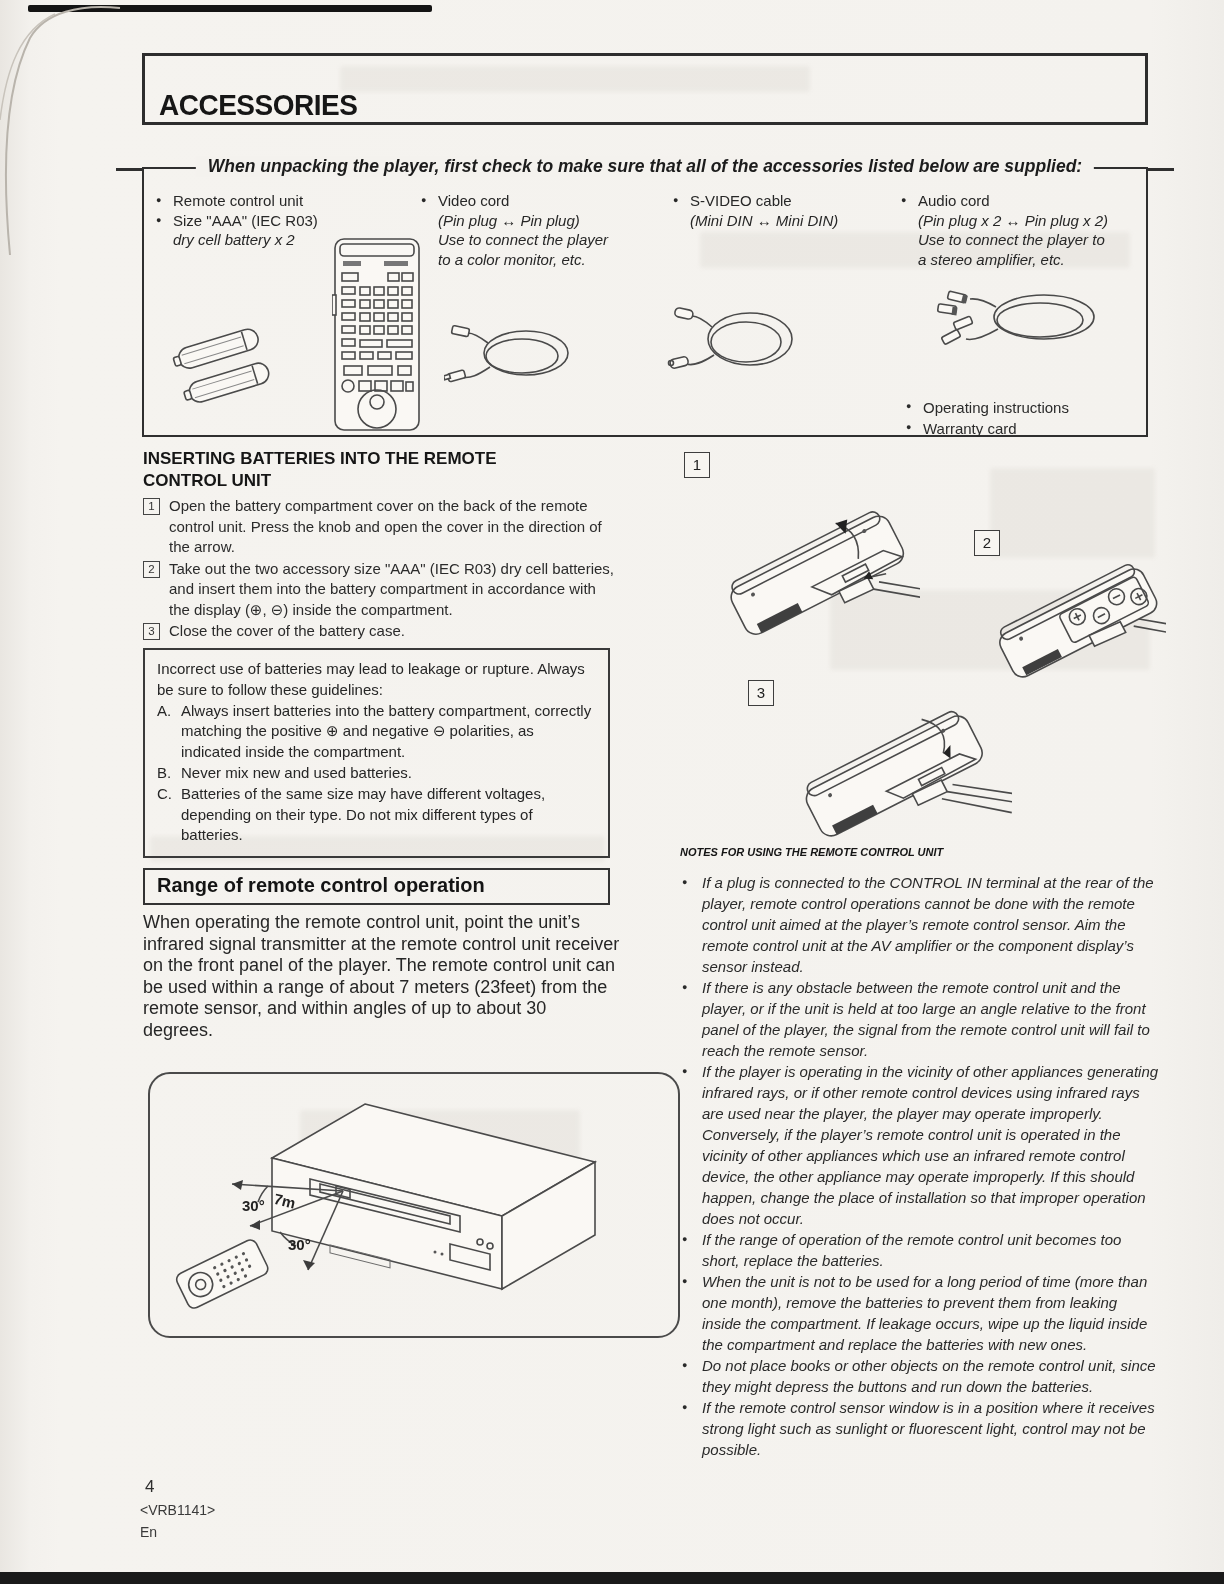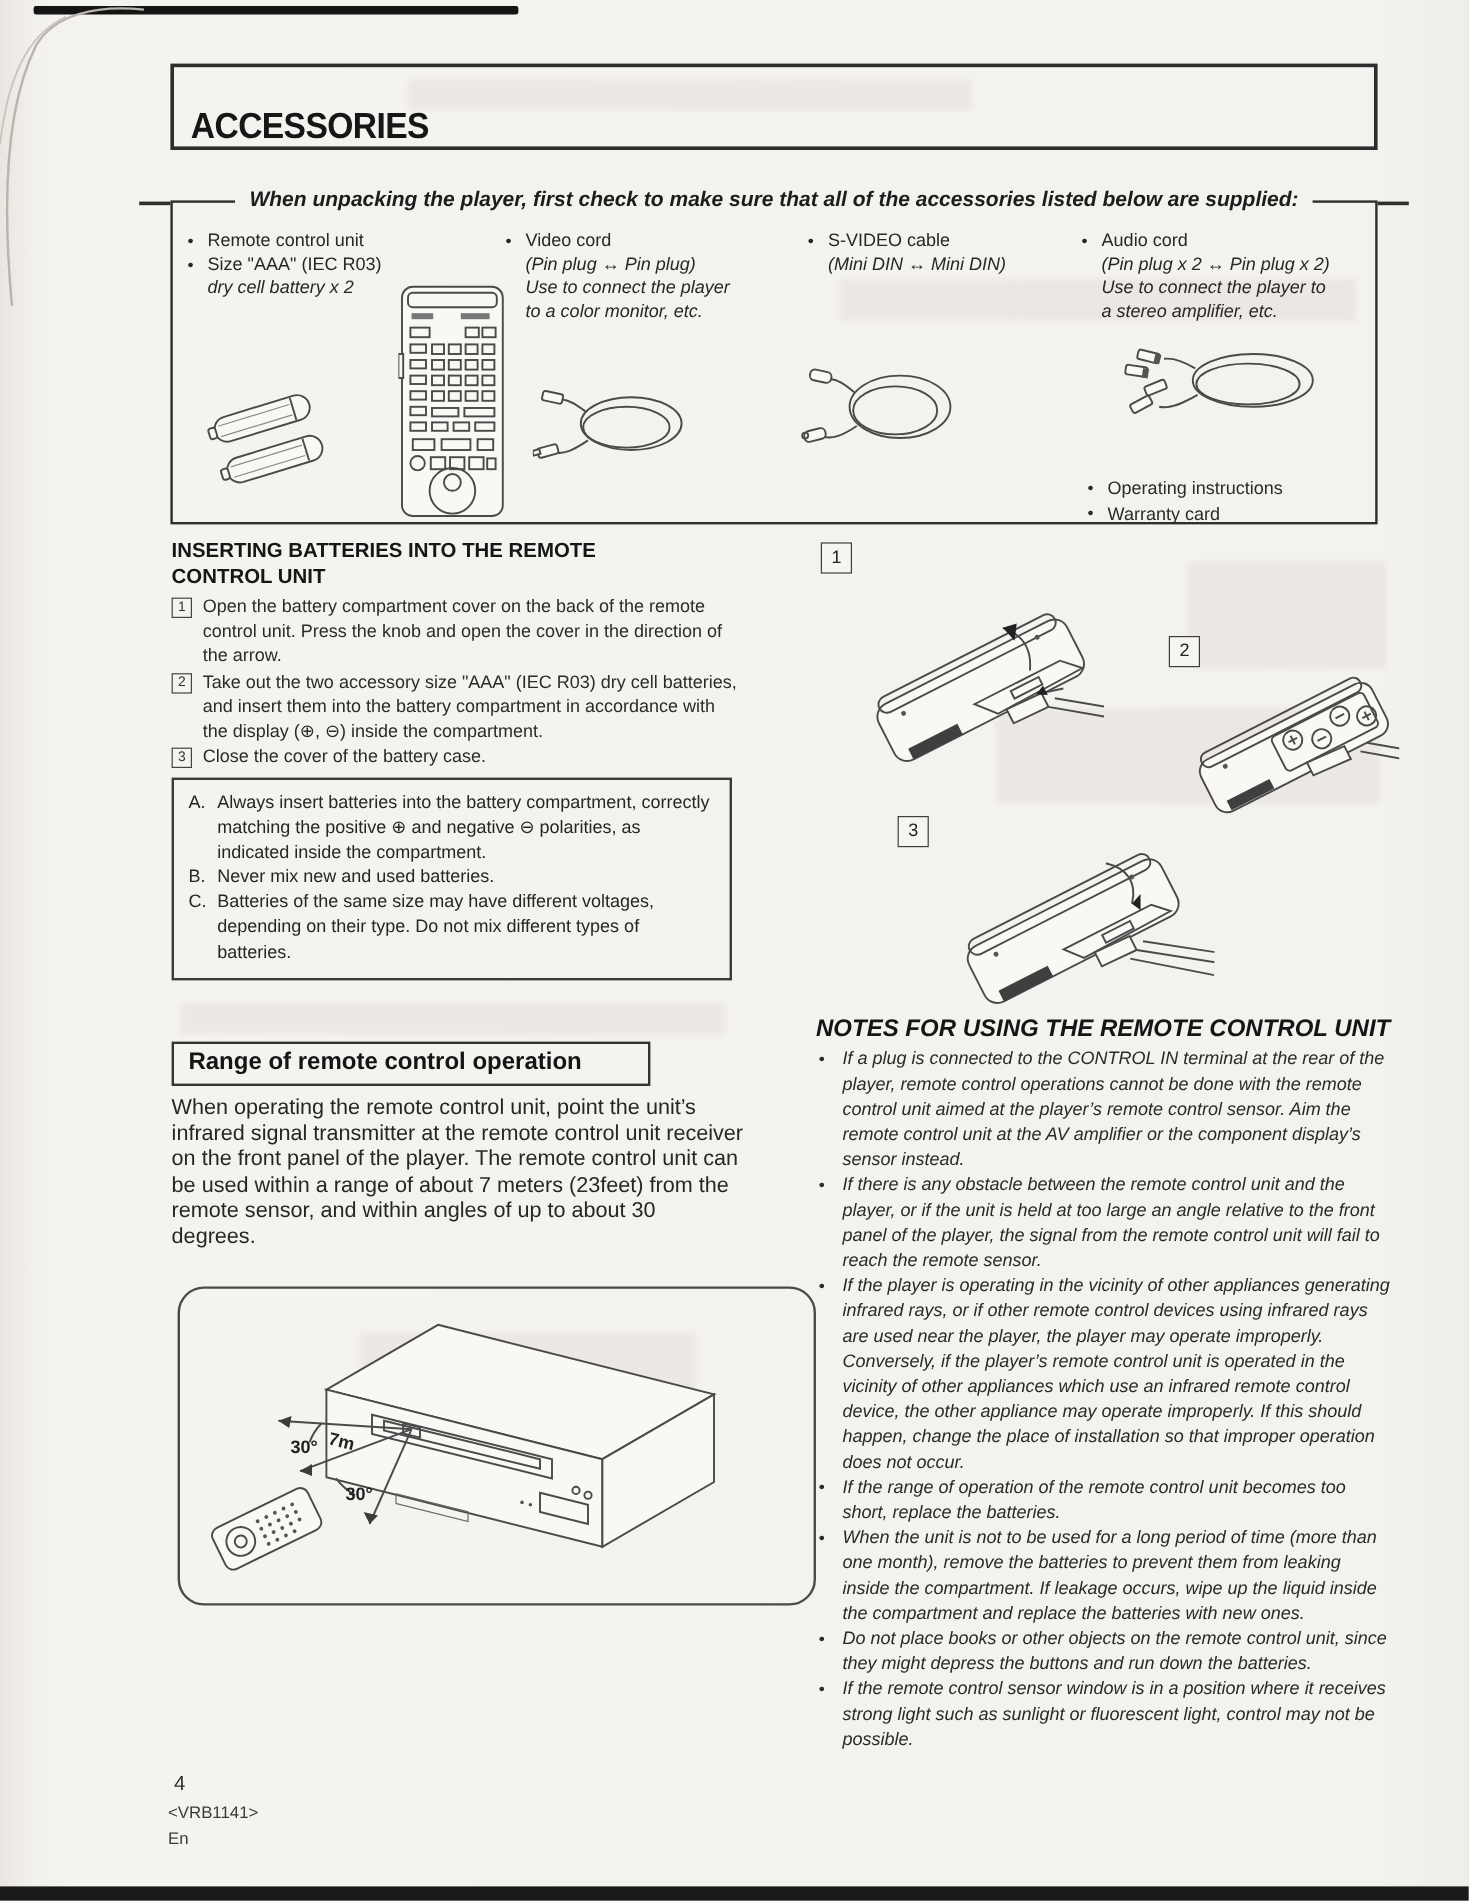--- a/index.html
+++ b/index.html
@@ -55,40 +55,40 @@
     font-size:11.5px;text-align:center;line-height:15px;color:#333;
   }
   .warnbox{
     position:absolute;left:143px;top:648px;width:467px;box-sizing:border-box;
     border:2px solid #3a3a3a;padding:9px 12px 10px 12px;
     font-size:15px;line-height:20.8px;color:#262626;
   }
   .witem{display:flex;}
   .wlabel{flex:none;width:24px;}
   .rangehead{
-    position:absolute;left:143px;top:868px;width:399px;box-sizing:border-box;
+    position:absolute;left:143px;top:868px;width:467px;box-sizing:border-box;
     border:2.5px solid #333;padding:4px 12px 6px 12px;
     font-size:20px;font-weight:bold;color:#141414;
   }
   .rangepara{
     position:absolute;left:143px;top:912px;width:478px;
     font-size:18px;line-height:21.5px;color:#262626;
   }
   .rangediag{
     position:absolute;left:148px;top:1072px;width:532px;height:266px;box-sizing:border-box;
     border:2px solid #4a4a4a;border-radius:22px;
   }
   
   .steplabel{
     position:absolute;width:24px;height:24px;border:1.5px solid #3e3e3e;
     font-size:15px;text-align:center;line-height:24px;color:#222;background:#f7f5f1;
   }
   .noteshead{
     position:absolute;left:680px;top:846px;width:480px;
-    font-size:20px;font-weight:bold;font-style:italic;color:#151515;
+    font-size:11px;font-weight:bold;font-style:italic;color:#151515;
   }
   .notes{position:absolute;left:680px;top:872px;width:480px;
     font-size:15px;line-height:21px;font-style:italic;color:#2a2a2a;}
   .note{display:flex;}
   .note .bdot{width:20px;font-size:9px;line-height:21px;font-style:normal;flex:none;padding-left:2px;}
   
   .pagenum{position:absolute;left:145px;top:1477px;font-size:17px;color:#2e2e2e;}
   .pagecode{position:absolute;left:140px;top:1502px;font-size:14px;color:#3a3a3a;}
   .pagelang{position:absolute;left:140px;top:1524px;font-size:14px;color:#3a3a3a;}
   
@@ -288,20 +288,21 @@
         <span class="stepnum">2</span>
         <span>Take out the two accessory size "AAA" (IEC R03) dry cell batteries, and insert them into the battery compartment in accordance with the display (⊕, ⊖) inside the compartment.</span>
       </div>
     <div class="step">
         <span class="stepnum">3</span>
         <span>Close the cover of the battery case.</span>
       </div>
   </div>
 
   <div class="warnbox">
+    <div>Incorrect use of batteries may lead to leakage or rupture. Always be sure to follow these guidelines:</div>
     <div class="witem">
         <span class="wlabel">A.</span>
         <span>Always insert batteries into the battery compartment, correctly matching the positive ⊕ and negative ⊖ polarities, as indicated inside the compartment.</span>
       </div>
     <div class="witem">
         <span class="wlabel">B.</span>
         <span>Never mix new and used batteries.</span>
       </div>
     <div class="witem">
         <span class="wlabel">C.</span>

